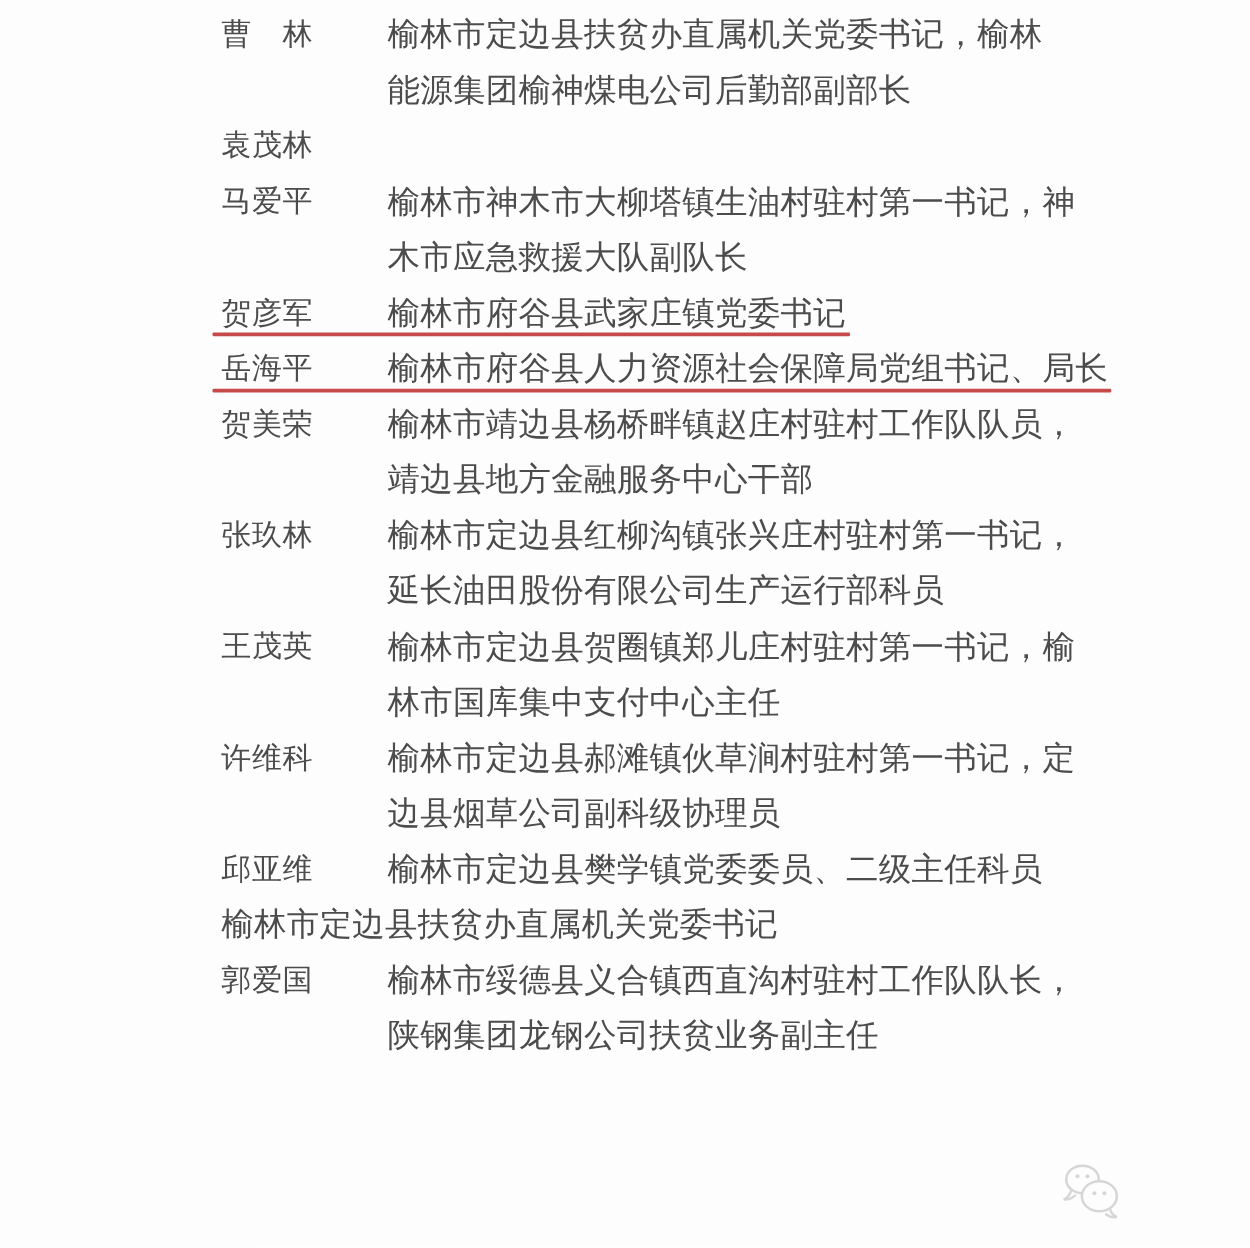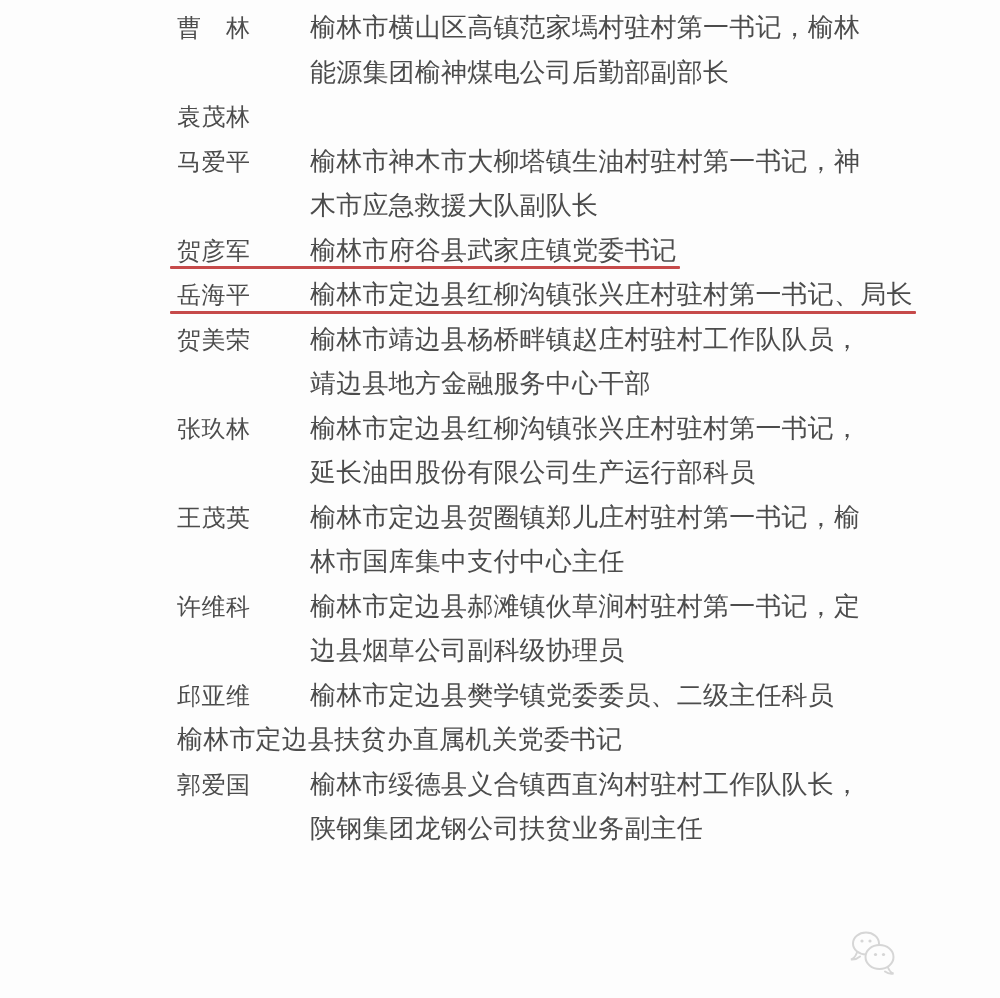--- a/index.html
+++ b/index.html
@@ -84,21 +84,21 @@
 </head>
 <body>
 
 <div class="page">
 
   <div class="list" id="entry-list">
       <div class="entry">
         <div class="entry-inner">
           <span class="name">曹　林</span>
           <div class="titles">
-            <div class="tline">榆林市横山区高镇范家墕村驻村第一书记，榆林</div>
+            <div class="tline">榆林市定边县扶贫办直属机关党委书记，榆林</div>
             <div class="tline">能源集团榆神煤电公司后勤部副部长</div>
           </div>
         </div>
       </div>
       <div class="entry">
         <div class="entry-inner">
           <span class="name">袁茂林</span>
         </div>
       </div>
       <div class="entry">
@@ -116,21 +116,21 @@
           <div class="titles">
             <div class="tline">榆林市府谷县武家庄镇党委书记</div>
           </div>
           <i class="redline" style="background: rgb(198, 74, 74);"></i>
         </div>
       </div>
       <div class="entry">
         <div class="entry-inner">
           <span class="name">岳海平</span>
           <div class="titles">
-            <div class="tline">榆林市定边县红柳沟镇张兴庄村驻村第一书记、局长</div>
+            <div class="tline">榆林市府谷县人力资源社会保障局党组书记、局长</div>
           </div>
           <i class="redline" style="background: rgb(198, 74, 74);"></i>
         </div>
       </div>
       <div class="entry">
         <div class="entry-inner">
           <span class="name">贺美荣</span>
           <div class="titles">
             <div class="tline">榆林市靖边县杨桥畔镇赵庄村驻村工作队队员，</div>
             <div class="tline">靖边县地方金融服务中心干部</div>

